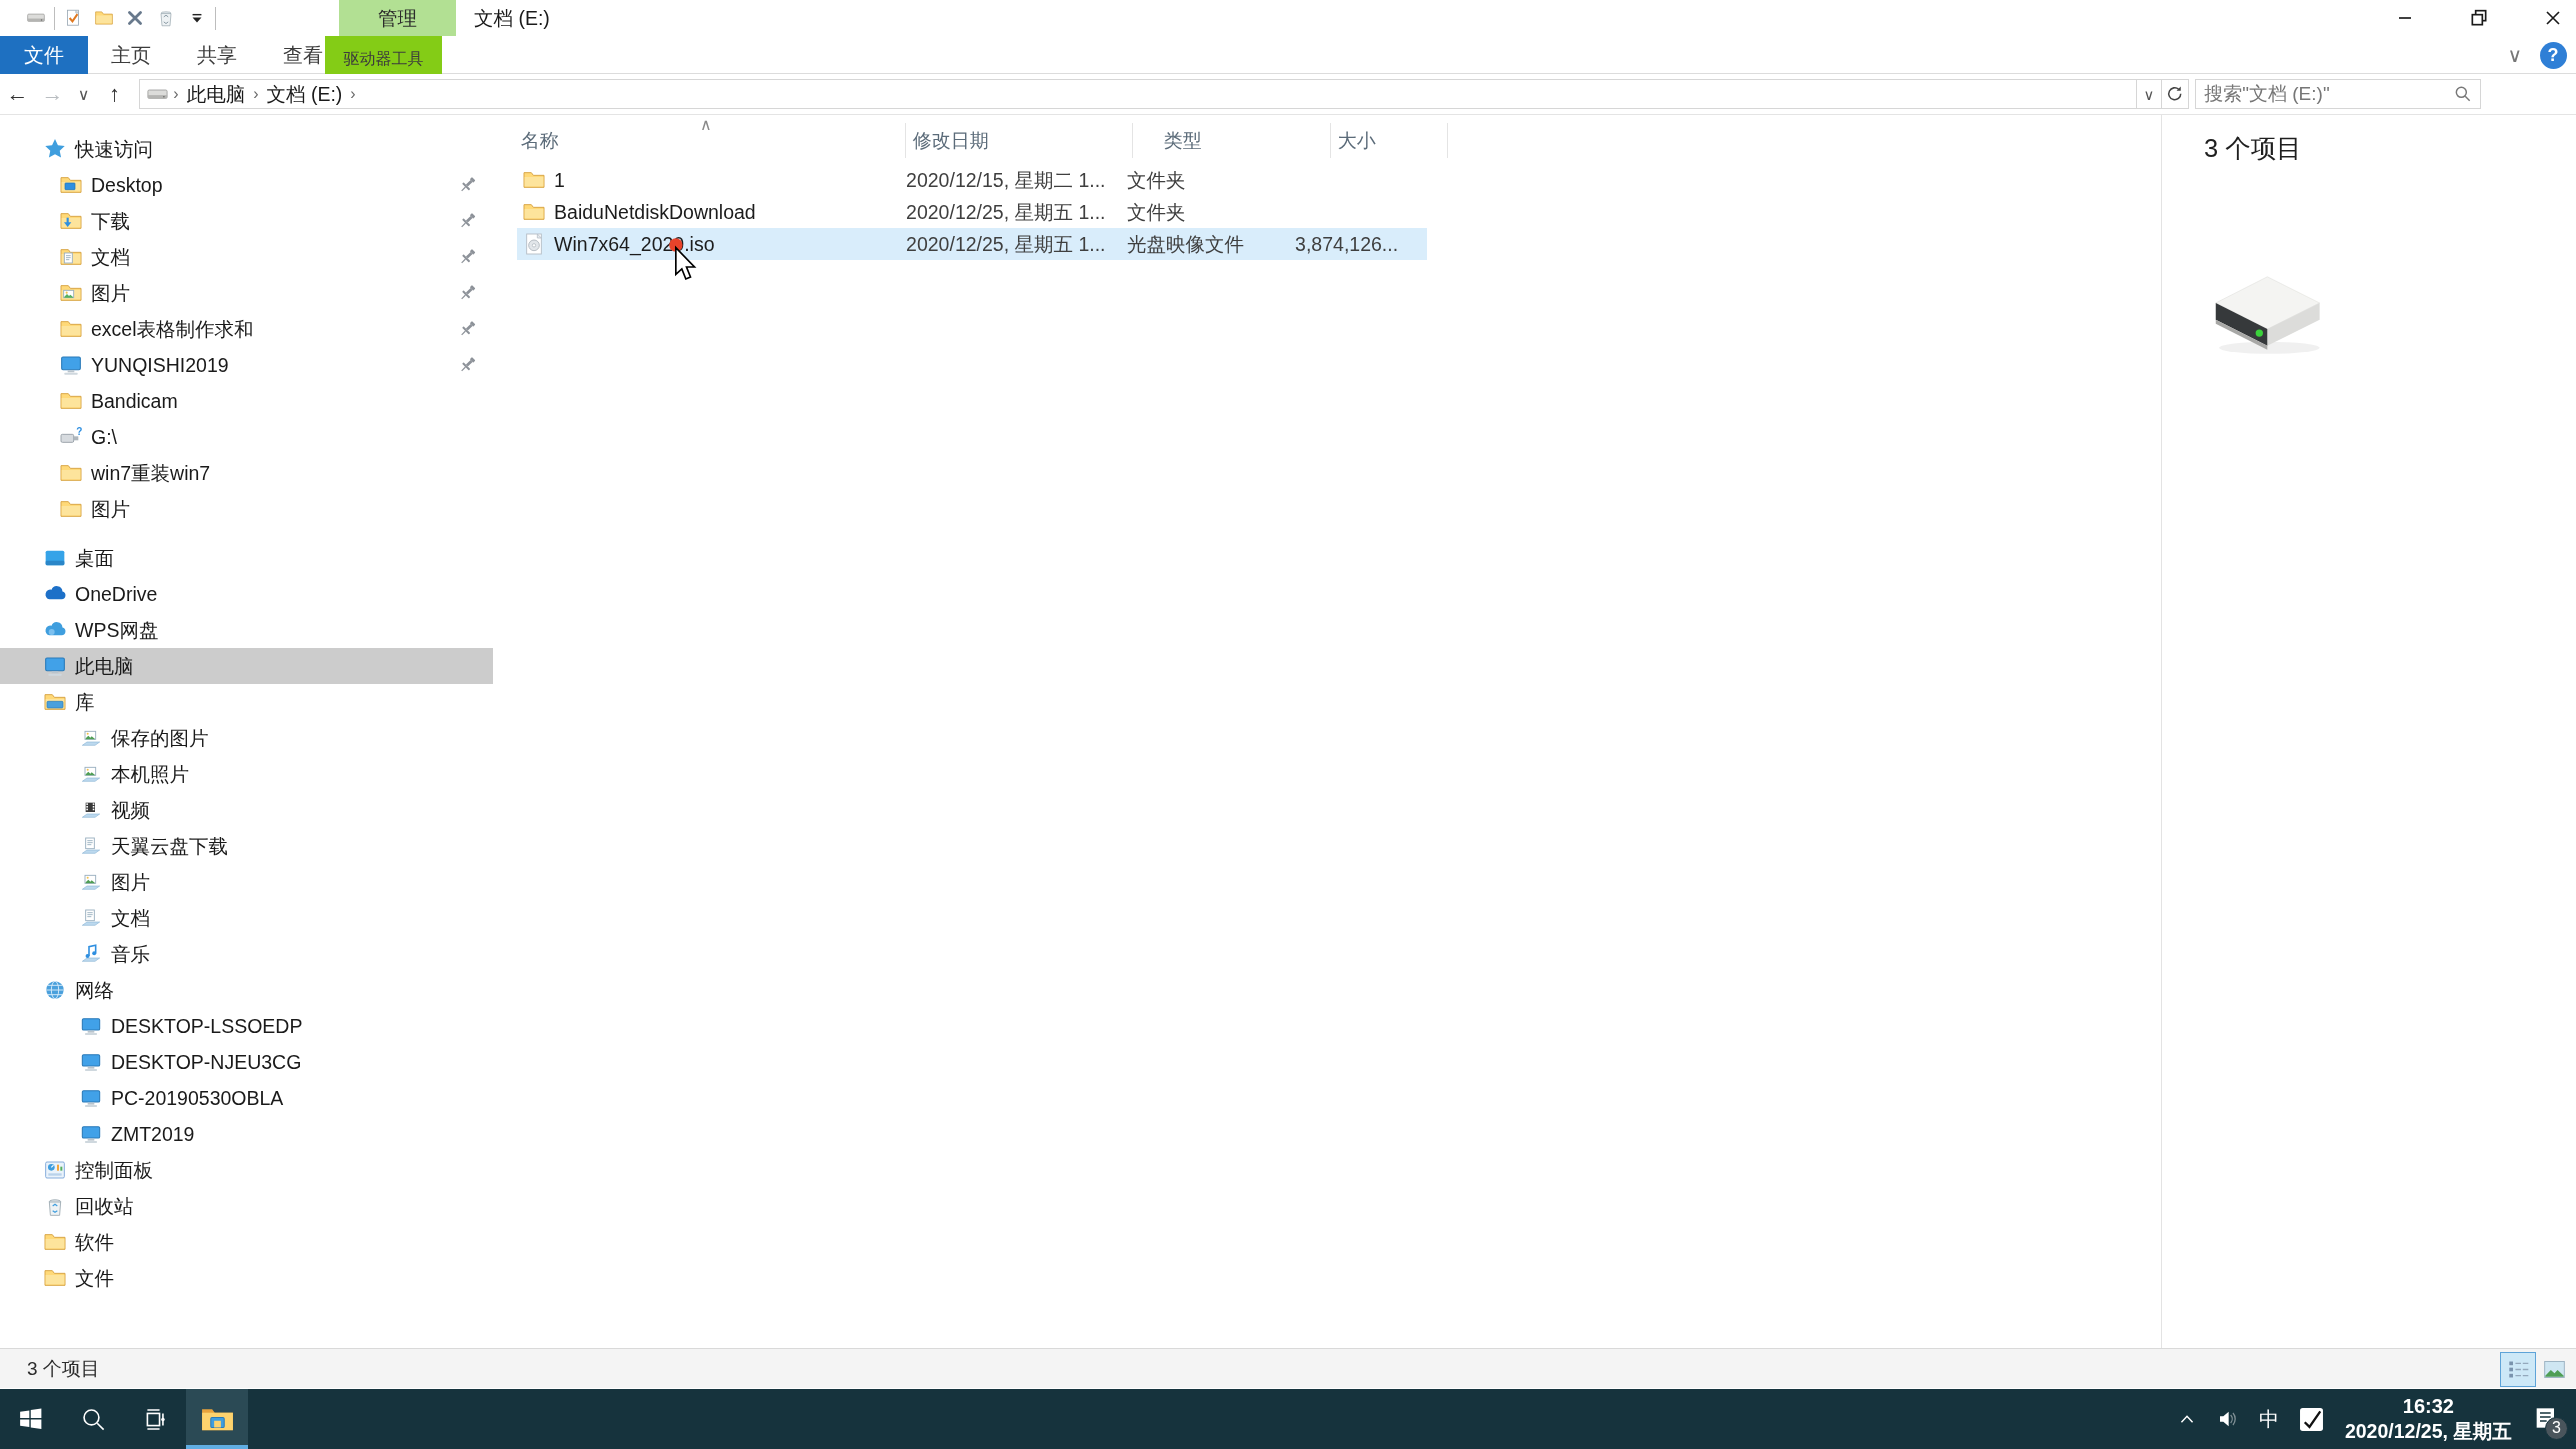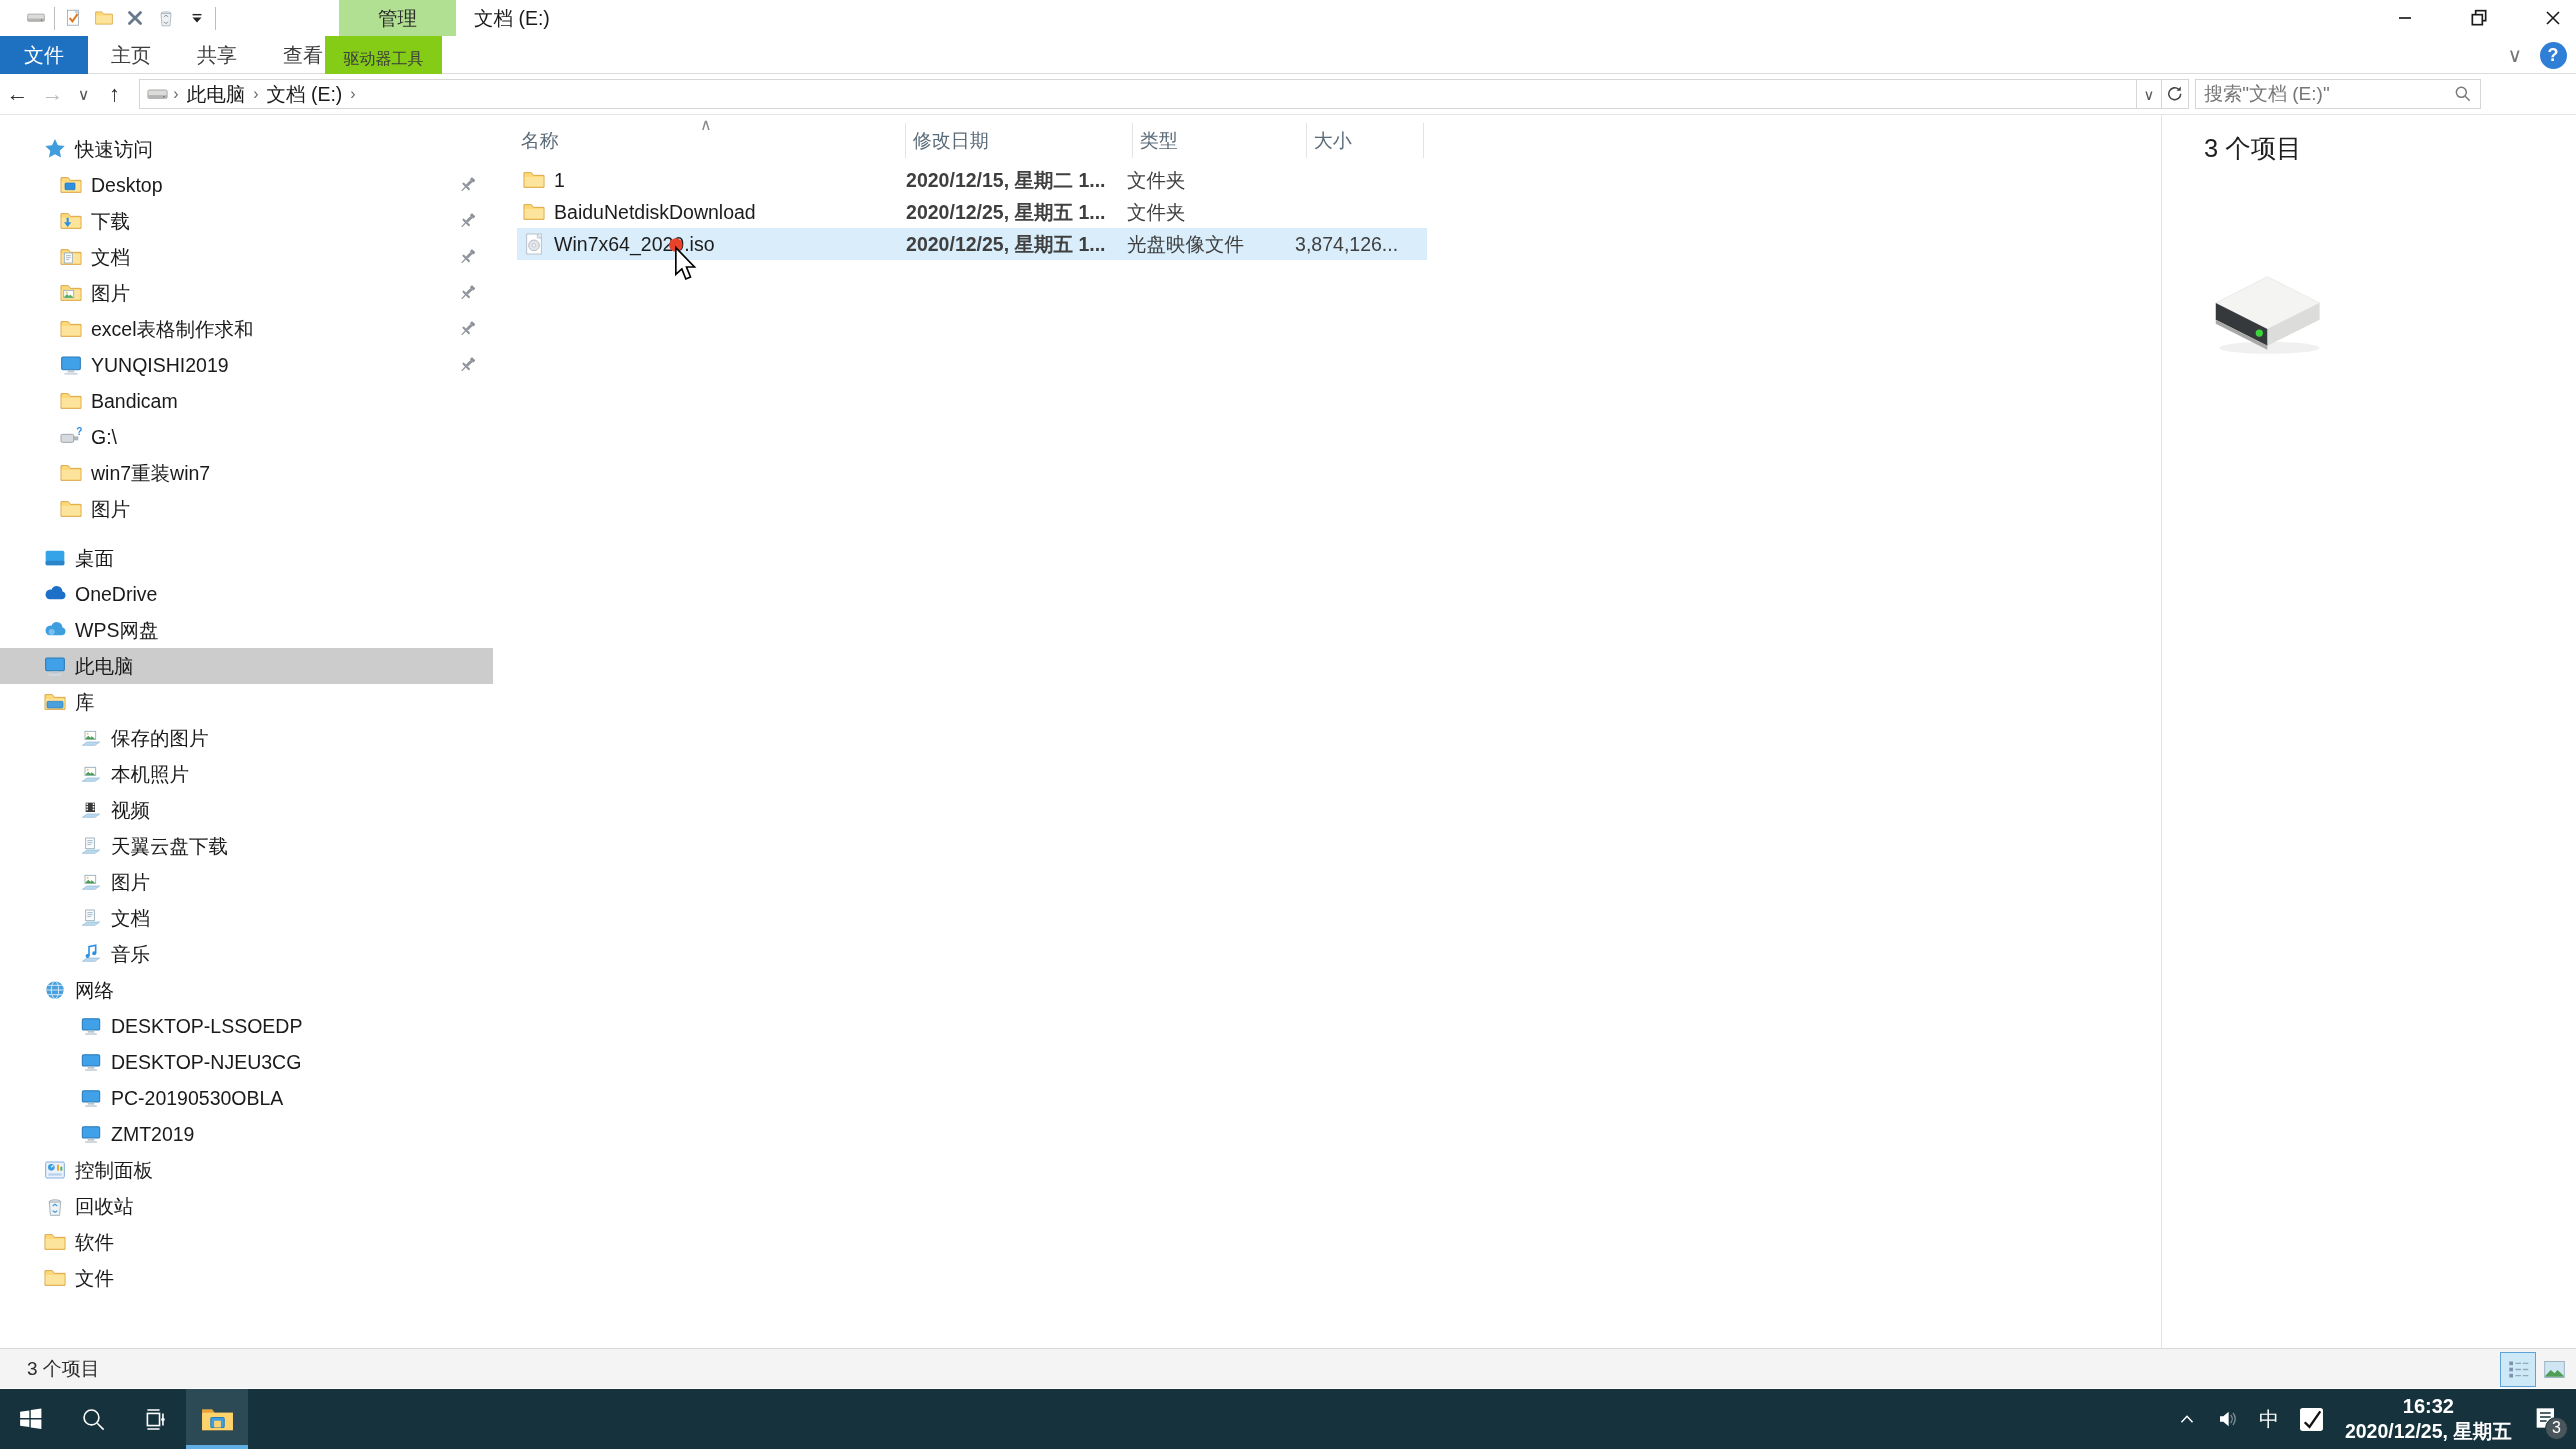--- a/index.html
+++ b/index.html
@@ -55,21 +55,21 @@
 
   
   #filelist{position:absolute;left:514px;top:115px;width:926px;height:1233px;background:#fff;}
   #colheaders{position:absolute;left:0;top:8px;height:35px;display:flex;}
   .colh{display:flex;align-items:center;padding-left:6.7px;font-size:19px;color:#5b6b79;border-right:0.7px solid #e4e4e4;}
   #sort-caret{position:absolute;left:186px;top:-8px;color:#8a8a8a;font-size:16px;}
   .frow{position:absolute;left:2.7px;width:910px;height:32px;display:flex;align-items:center;font-size:19.5px;}
   .frow.hover{background:#d9edfb;}
   .frow .icon{width:24px;height:24px;flex:0 0 24px;margin:0 8px 0 5.4px;}
   .fname{width:352px;color:#1c1c1c;white-space:nowrap;overflow:hidden;}
-  .fdate{width:221px;color:#3f3f3f;white-space:nowrap;overflow:hidden;font-weight:bold;}
+  .fdate{width:221px;color:#3f3f3f;white-space:nowrap;overflow:hidden;}
   .ftype{width:168px;color:#3f3f3f;white-space:nowrap;overflow:hidden;}
   .fsize{width:105px;color:#3f3f3f;text-align:right;padding-right:6.7px;white-space:nowrap;}
 
   
   #pane-sep{position:absolute;left:2161px;top:115px;width:0.7px;height:1233px;background:#e3e3e3;}
   #preview{position:absolute;left:2162px;top:115px;width:414px;height:1233px;background:#fff;}
   #preview-count{position:absolute;left:42px;top:16px;font-size:25.5px;color:#1f1f1f;}
   #preview-drive{position:absolute;left:37px;top:151px;}
 
   
@@ -526,21 +526,21 @@
           </svg></span>
         <span>文件</span>
       </div>
     </div>
 
   <div id="filelist">
     <div id="colheaders">
       <span id="sort-caret">∧</span>
     <div class="colh" style="width: 392px;">名称</div>
         <div class="colh" style="width: 227px;">修改日期</div>
-        <div class="colh" style="width: 174px;">类型</div>
+        <div class="colh" style="width: 174px; margin-left: 24px;">类型</div>
         <div class="colh" style="width: 117px;">大小</div>
       </div>
     <div id="rows">
         <div class="frow" style="top: 49px;">
           <span class="icon"><svg width="100%" height="100%" viewBox="0 0 36 36">
               <path d="M3 7h11l3 4h16v18H3z" fill="#ffd978" stroke="#d9a648" stroke-width="1.5" stroke-linejoin="round"></path>
               <path d="M4 13.5h28v14H4z" fill="#fde49c"></path>
             </svg></span>
           <span class="fname">1</span>
           <span class="fdate">2020/12/15, 星期二 1...</span>

